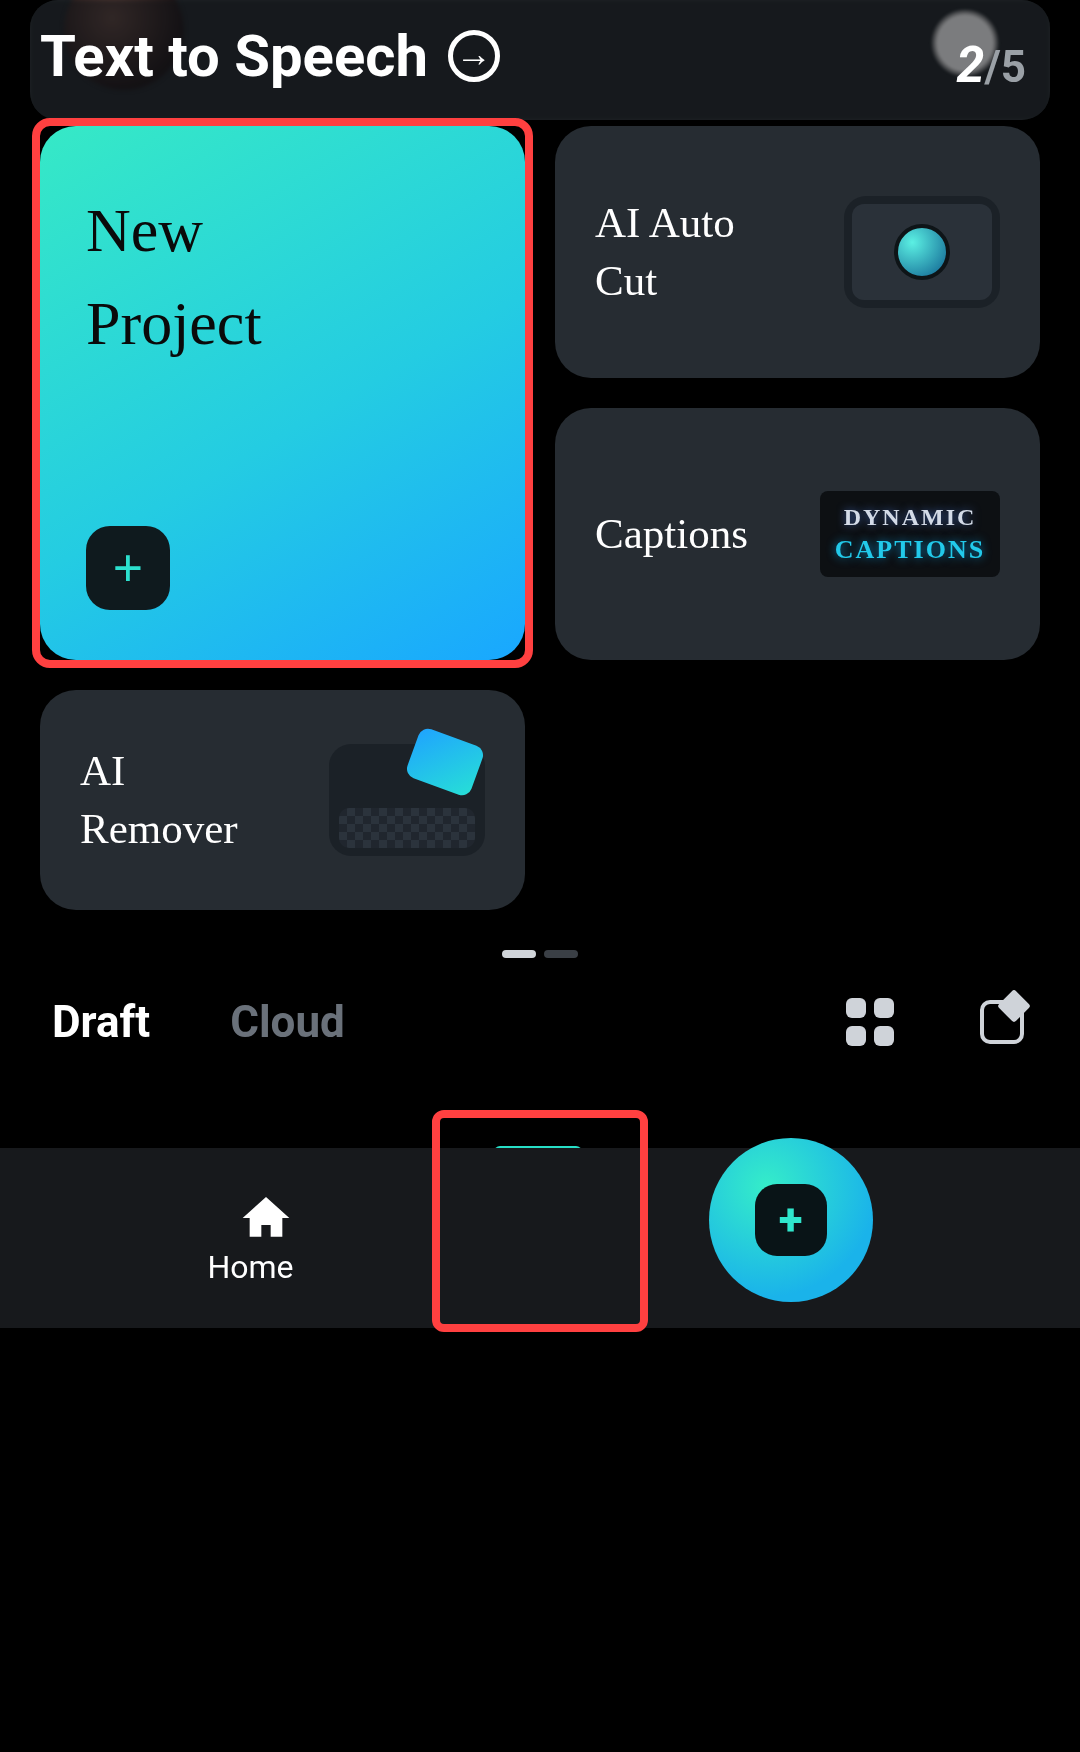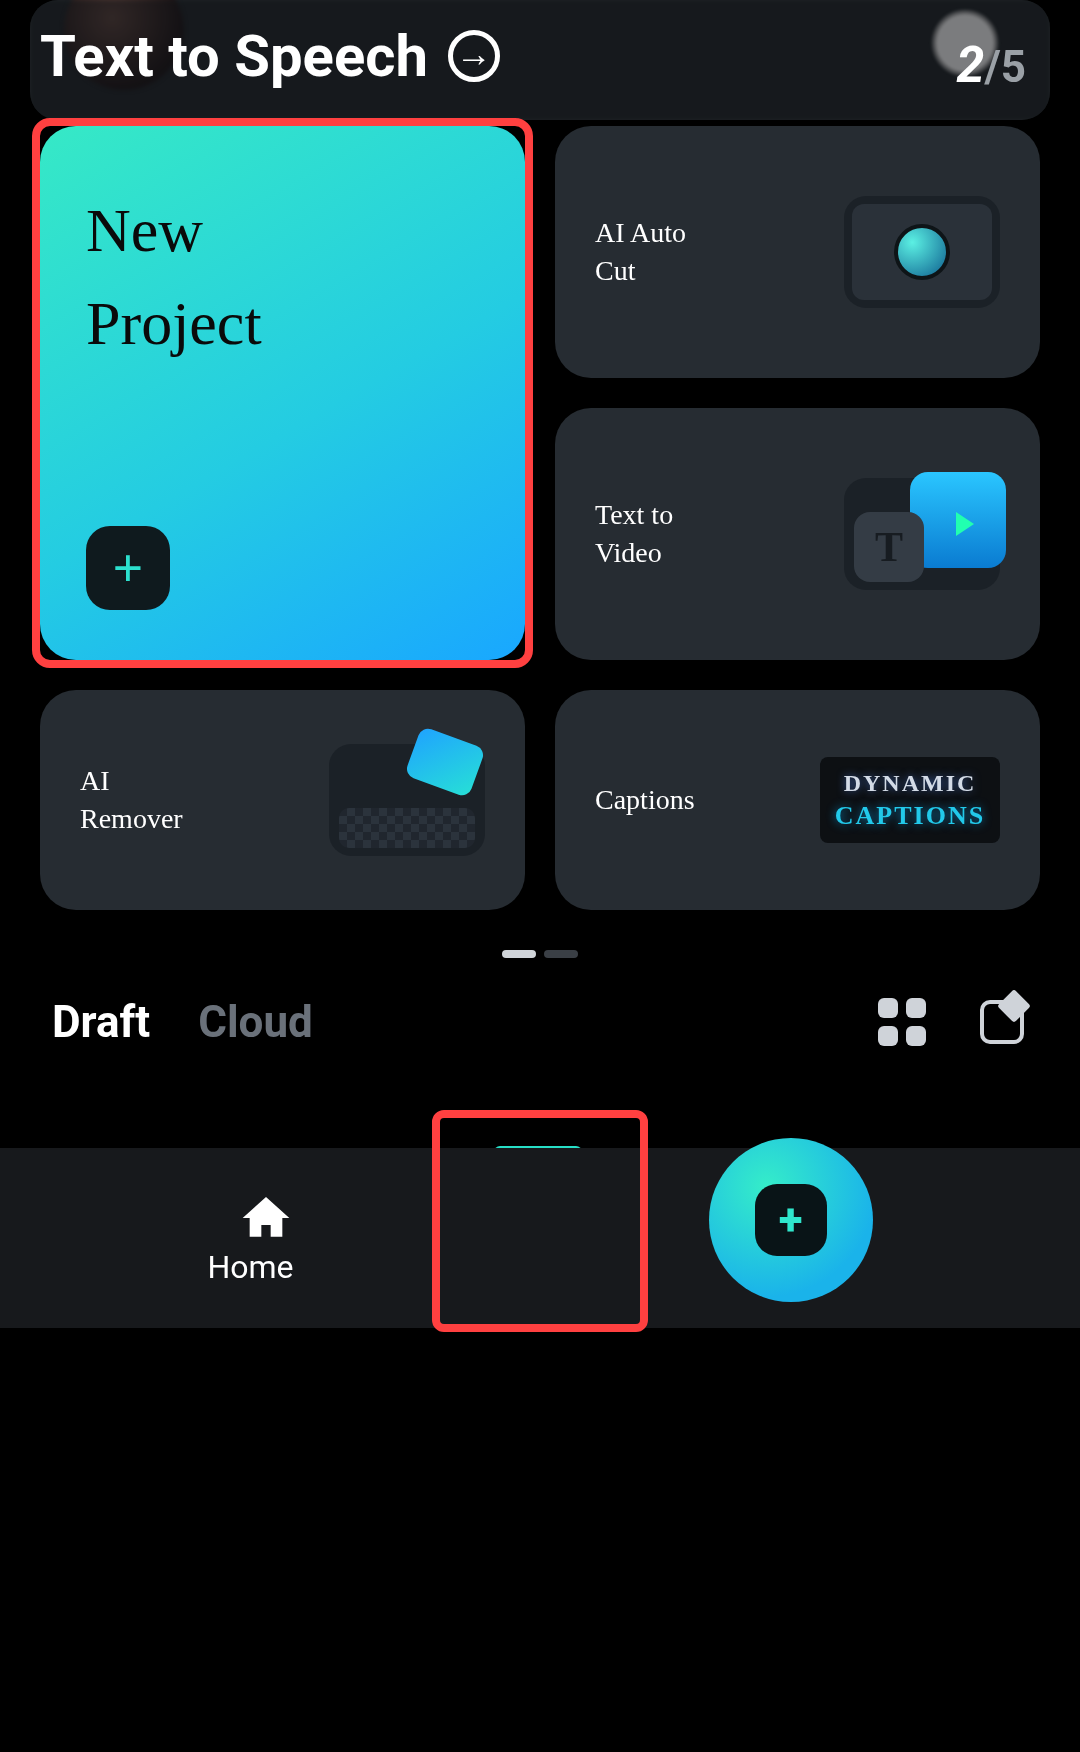--- a/index.html
+++ b/index.html
@@ -56,21 +56,21 @@
     margin-top: 6px;
     font-family: Liberation Serif, serif;
   }
   .card {
     background: #262c32;
     border-radius: 36px;
     padding: 36px 40px;
     display: flex; align-items: center; justify-content: space-between;
     position: relative;
   }
-  .card-label { font-size: 28px; line-height: 1.35; color: #fff; }
+  .card-label { font-size: 43px; line-height: 1.35; color: #fff; }
 
   .new-project {
     grid-row: 1 / span 2;
     background: linear-gradient(150deg, #36e9c6 0%, #24cce2 55%, #19a7ff 100%);
     color: #0a0a0a;
     flex-direction: column; align-items: flex-start; justify-content: space-between;
     padding: 58px 46px 50px;
   }
   .new-project .big { font-size: 62px; font-weight: 500; line-height: 1.5; color: #0a0a0a; }
   .np-plus {
@@ -119,21 +119,21 @@
   }
   .thumb-rm .chk {
     position:absolute; left:10px; right:10px; bottom:8px; height:40px; border-radius:10px;
     background: repeating-conic-gradient(#2b333c 0 25%, #20262e 0 50%) 0 0/16px 16px;
   }
 
   .page-dots { display:flex; justify-content:center; gap:8px; margin: 40px 0 28px; }
   .page-dots span { width: 34px; height: 8px; border-radius: 4px; background: #3a3f45; }
   .page-dots span.active { background: #d0d4d9; }
 
-  .tabbar { display:flex; align-items:center; padding: 10px 52px 0; gap: 48px; }
+  .tabbar { display:flex; align-items:center; padding: 10px 52px 0; gap: 80px; }
   .tabbar .tab { font-size: 44px; font-weight: 700; color: #6a717a; }
   .tabbar .tab.active { color: #fff; }
   .tabbar .spacer { flex:1; }
   .ticon { width:52px; height:52px; display:inline-flex; align-items:center; justify-content:center; }
   .grid-ic { display:grid; grid-template-columns: 20px 20px; grid-template-rows:20px 20px; gap:8px; }
   .grid-ic i { background:#cfd3d9; border-radius:6px; }
   .edit-ic { border:4px solid #cfd3d9; border-radius:10px; width:44px; height:44px; position:relative; }
   .edit-ic::after { content:""; position:absolute; right:-6px; top:-10px; width:24px; height:24px; background:#cfd3d9; transform:rotate(45deg); border-radius:3px; }
 
   .empty {
@@ -222,44 +222,35 @@
 
     <div class="card">
       <div class="card-label" style="white-space:pre-line">AI Auto
 Cut</div>
       <div class="thumb">
         <div class="bl"></div>
           <div class="orb"></div>
       </div>
     </div>
 
+
     <div class="card">
-      <div class="card-label" style="white-space:pre-line">Text to
-Video</div>
-      <div class="thumb thumb-ttv">
-        <div class="mini"></div>
-          <div class="t">T</div>
-          <div class="play"></div>
+      <div class="card-label">Captions</div>
+      <div class="dc-badge">
+        <span class="l1">DYNAMIC</span>
+        <span class="l2">CAPTIONS</span>
       </div>
     </div>
 
     <div class="card">
       <div class="card-label" style="white-space:pre-line">AI
 Remover</div>
       <div class="thumb thumb-rm">
         <div class="chk"></div>
           <div class="eraser"></div>
-      </div>
-    </div>
-
-    <div class="card">
-      <div class="card-label">Captions</div>
-      <div class="dc-badge">
-        <span class="l1">DYNAMIC</span>
-        <span class="l2">CAPTIONS</span>
       </div>
     </div>
   </div>
 
   <div class="page-dots">
     <span class="active"></span>
       <span></span>
   </div>
 
   <div class="tabbar">

